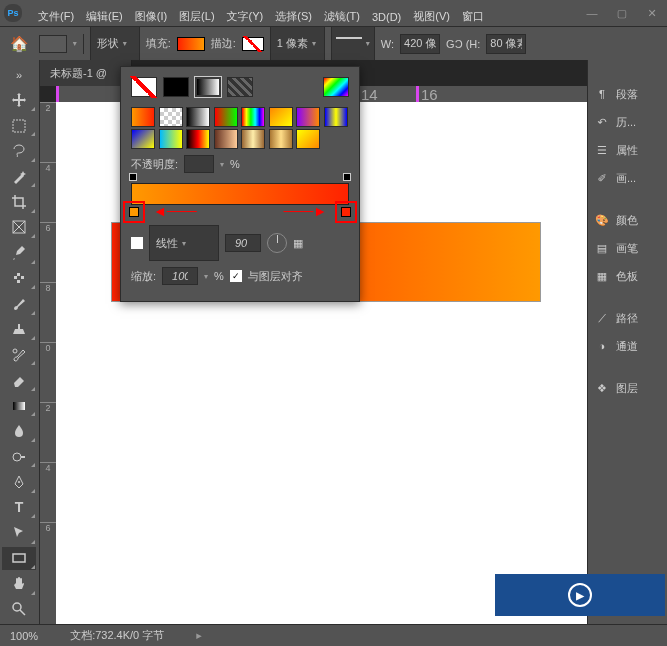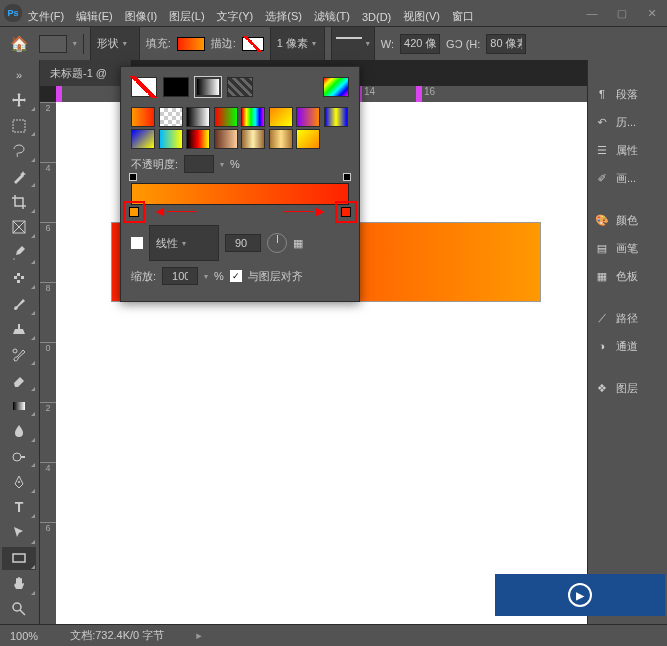--- a/index.html
+++ b/index.html
@@ -1,18 +1,18 @@
 <!DOCTYPE html>
 <html><head>
 <meta charset="utf-8">
 <style>
 * { margin: 0; padding: 0; box-sizing: border-box; font-family: "Microsoft YaHei", sans-serif; font-size: 11px; }
 body { background: #323232; width: 667px; height: 646px; overflow: hidden; position: relative; }
 .titlebar { height: 26px; background: #535353; display: flex; align-items: center; padding-left: 4px; }
-.ps-icon { width: 18px; height: 18px; background: #404040; color: #31a8ff; font-size: 9px; font-weight: bold; display: flex; align-items: center; justify-content: center; border-radius: 8px; }
+.ps-icon { width: 18px; height: 18px; background: #404040; color: #31a8ff; font-size: 9px; font-weight: bold; display: flex; align-items: center; justify-content: center; border-radius: 8px; margin-right: 10px; }
 .menu-item { color: #d9d9d9; padding: 0 6px; cursor: default; margin-top: 7px; }
 .win-controls { margin-left: auto; display: flex; }
 .win-btn { width: 30px; height: 20px; display: flex; align-items: center; justify-content: center; color: #999; }
 .options-bar { height: 34px; background: #535353; border-top: 1px solid #2c2c2c; display: flex; align-items: center; padding: 0 6px; gap: 6px; }
 .home-icon { color: #ccc; font-size: 15px; padding: 0 4px; }
 .shape-swatch { width: 28px; height: 18px; background: #5a5a5a; border: 1px solid #2c2c2c; }
 .dropdown { height: 36px; background: #3b3b3b; border: 1px solid #2c2c2c; color: #ccc; display: flex; align-items: center; padding: 0 6px; gap: 4px; }
 .dropdown::after { content: "▾"; font-size: 8px; color: #999; }
 .opt-label { color: #ccc; }
 .gradient-swatch { width: 28px; height: 14px; background: linear-gradient(90deg, #ff2200, #ff9900); border: 1px solid #000; }
@@ -22,21 +22,21 @@
 .line-style { width: 36px; height: 14px; border-top: 2px solid #ccc; margin-top: 7px; }
 .content { display: flex; height: calc(100% - 60px - 22px); }
 .toolbar { width: 40px; background: #535353; padding: 2px; display: flex; flex-direction: column; border-right: 1px solid #2c2c2c; }
 .tool { width: 34px; height: 24px; display: flex; align-items: center; justify-content: center; color: #ccc; position: relative; margin: 1px 0; }
 .tool.active { background: #3a3a3a; }
 .tool::after { content: ""; position: absolute; bottom: 1px; right: 1px; border: 2px solid transparent; border-right-color: #999; border-bottom-color: #999; width: 0; height: 0; }
 .tool.no-corner::after { display: none; }
 .workspace { flex: 1; background: #262626; position: relative; overflow: hidden; }
 .doc-tab { height: 26px; background: #3a3a3a; color: #ccc; display: flex; align-items: center; padding: 0 10px; width: 92px; border-right: 1px solid #222; }
 .ruler-h { position: absolute; top: 26px; left: 16px; right: 0; height: 16px; background: #535353; display: flex; }
-.ruler-h .tick { flex: 0 0 60px; color: #aaa; font-size: 10px; padding-left: 2px; border-left: 6px solid #d946ef; }
+.ruler-h .tick { flex: 0 0 60px; color: #aaa; font-size: 15px; padding-left: 2px; border-left: 3px solid #d946ef; }
 .ruler-v { position: absolute; top: 42px; left: 0; width: 16px; bottom: 0; background: #535353; }
 .ruler-v .tick { height: 60px; color: #aaa; font-size: 9px; text-align: center; border-top: 1px solid #888; }
 .canvas { position: absolute; top: 42px; left: 16px; right: 0; bottom: 0; background: #fff; }
 .shape-rect { position: absolute; top: 120px; left: 55px; width: 430px; height: 80px; background: linear-gradient(90deg, #ff2200, #ff9900); border: 1px solid #999; }
 .panels { width: 80px; background: #535353; border-left: 1px solid #2c2c2c; padding-top: 20px; }
 .panel-row { height: 28px; display: flex; align-items: center; padding: 0 6px; gap: 6px; color: #ccc; }
 .panel-icon { width: 16px; height: 14px; color: #ccc; display: flex; align-items: center; justify-content: center; }
 .panel-gap { height: 14px; }
 .statusbar { height: 22px; background: #535353; display: flex; align-items: center; padding: 0 10px; gap: 32px; color: #ccc; border-top: 1px solid #2c2c2c; }
 
@@ -47,21 +47,21 @@
 .ftype.none::after { content: ""; position: absolute; inset: -2px; background: linear-gradient(45deg, transparent 44%, red 44%, red 56%, transparent 56%); }
 .ftype.solid { background: #000; }
 .ftype.grad { background: linear-gradient(90deg, #000, #fff); border: 2px solid #3a3a3a; outline: 1px solid #ccc; }
 .ftype.pattern { background: repeating-linear-gradient(45deg, #333 0 3px, #666 3px 6px); }
 .ftype.picker { margin-left: auto; background: linear-gradient(135deg, #f00, #ff0, #0f0, #0ff, #00f, #f0f); }
 .section-label { color: #ccc; margin-bottom: 6px; display: flex; align-items: center; }
 .gear { margin-left: auto; color: #ccc; }
 .presets { display: grid; grid-template-columns: repeat(8, 1fr); gap: 2px; margin-bottom: 6px; }
 .preset { width: 24px; height: 20px; border: 1px solid #2c2c2c; }
 .field-row { display: flex; align-items: center; gap: 6px; color: #ccc; margin: 6px 0; }
-.field-row input { width: 40px; height: 18px; background: #3b3b3b; border: 1px solid #2c2c2c; color: #ccc; padding: 0 9px; }
+.field-row input { width: 40px; height: 18px; background: #3b3b3b; border: 1px solid #2c2c2c; color: #ccc; padding: 0 9px; font-style: italic; }
 .grad-editor { position: relative; margin: 10px 0 20px; }
 .grad-bar { height: 22px; background: linear-gradient(90deg, #ff9900, #ff2200); border: 1px solid #222; }
 .stop-top { position: absolute; top: -10px; width: 8px; height: 8px; background: #000; border: 1px solid #ccc; }
 .stop-bottom { position: absolute; bottom: -12px; width: 10px; height: 10px; background: #fff; border: 1px solid #000; }
 .stop-bottom.left { left: -2px; }
 .stop-bottom.right { right: -2px; }
 .sel-box { position: absolute; border: 2px solid red; width: 22px; height: 22px; bottom: -18px; }
 .sel-box.l { left: -8px; }
 .sel-box.r { right: -8px; }
 .arrow { position: absolute; bottom: -14px; color: red; font-size: 14px; font-weight: bold; }

